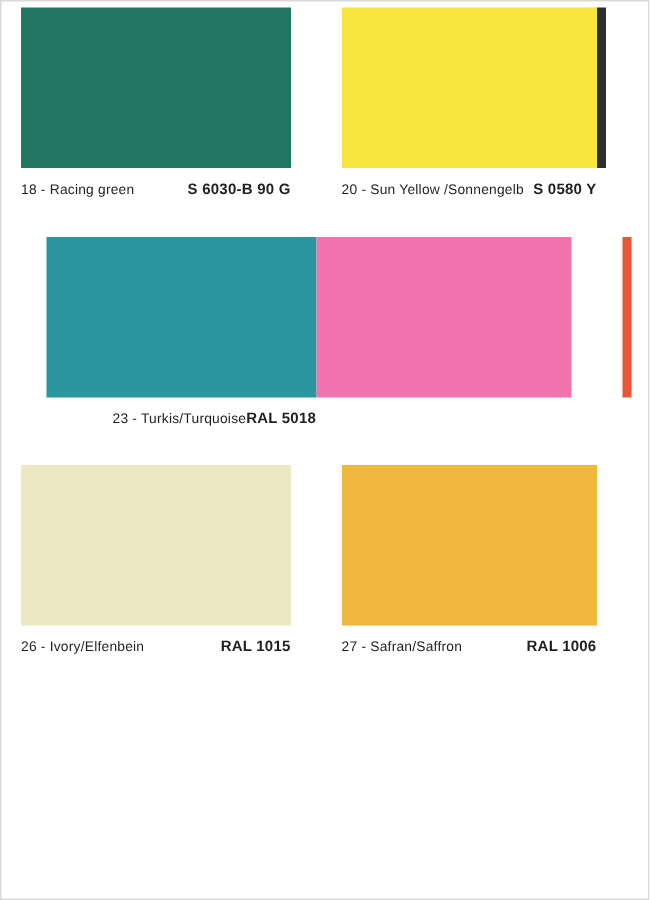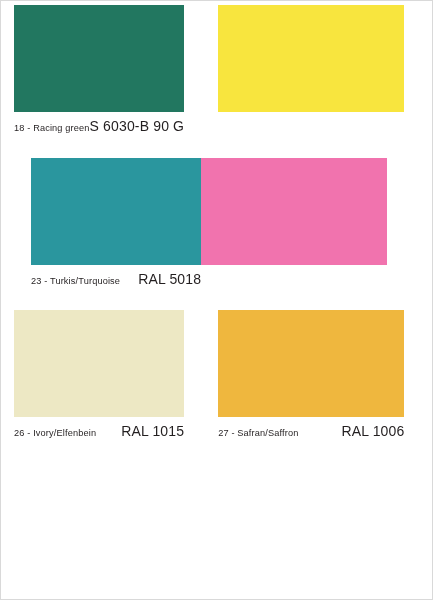--- a/index.html
+++ b/index.html
@@ -60,53 +60,58 @@
     padding-top: 9px;
     white-space: nowrap;
   }
   .swatch-name {
     font-size: 9.2px;
     color: #231f20;
     letter-spacing: 0.15px;
     line-height: 11px;
   }
   .swatch-code {
-    font-size: 14px;
+    font-size: 10px;
     color: #231f20;
     letter-spacing: 0.15px;
     line-height: 11px;
     text-align: center;
+    font-weight: bold;
   }
 </style>
 </head>
 <body>
 
 <div id="page" style="border-color: rgb(217, 217, 217); background: rgb(255, 255, 255);">
   <div id="swatch-grid">
 
     <div class="swatch-cell col-left">
       <div class="swatch-chip" style="background-color: rgb(34, 119, 96);"></div>
       <div class="swatch-caption">
         <span class="swatch-name" style="color: rgb(35, 31, 32);">18 - Racing green</span>
         <span class="swatch-code" style="color: rgb(35, 31, 32);">S 6030-B 90 G</span>
       </div>
     </div>
 
     <div class="swatch-cell col-right">
       <div class="swatch-chip" style="background-color: rgb(248, 229, 62);"></div>
+      <div class="swatch-caption">
+        <span class="swatch-name" style="color: rgb(35, 31, 32);">20 - Sun Yellow /Sonnengelb</span>
+        <span class="swatch-code" style="color: rgb(35, 31, 32);">S 0580 Y</span>
+      </div>
     </div>
 
     <div class="swatch-cell col-left">
       <div class="swatch-chip" style="background-color: rgb(43, 47, 51);"></div>
     </div>
 
     <div class="swatch-cell col-right">
       <div class="swatch-chip" style="background-color: rgb(42, 150, 158);"></div>
       <div class="swatch-caption">
-        <span class="swatch-name" style="color: rgb(35, 31, 32);">23 - Turkis/Turquoise</span>
+        <span class="swatch-name" style="color: rgb(35, 31, 32); margin-left: 44px;">23 - Turkis/Turquoise</span>
         <span class="swatch-code" style="color: rgb(35, 31, 32);">RAL 5018</span>
       </div>
     </div>
 
     <div class="swatch-cell col-left">
       <div class="swatch-chip" style="background-color: rgb(241, 115, 174);"></div>
     </div>
 
     <div class="swatch-cell col-right">
       <div class="swatch-chip" style="background-color: rgb(234, 85, 50);"></div>

